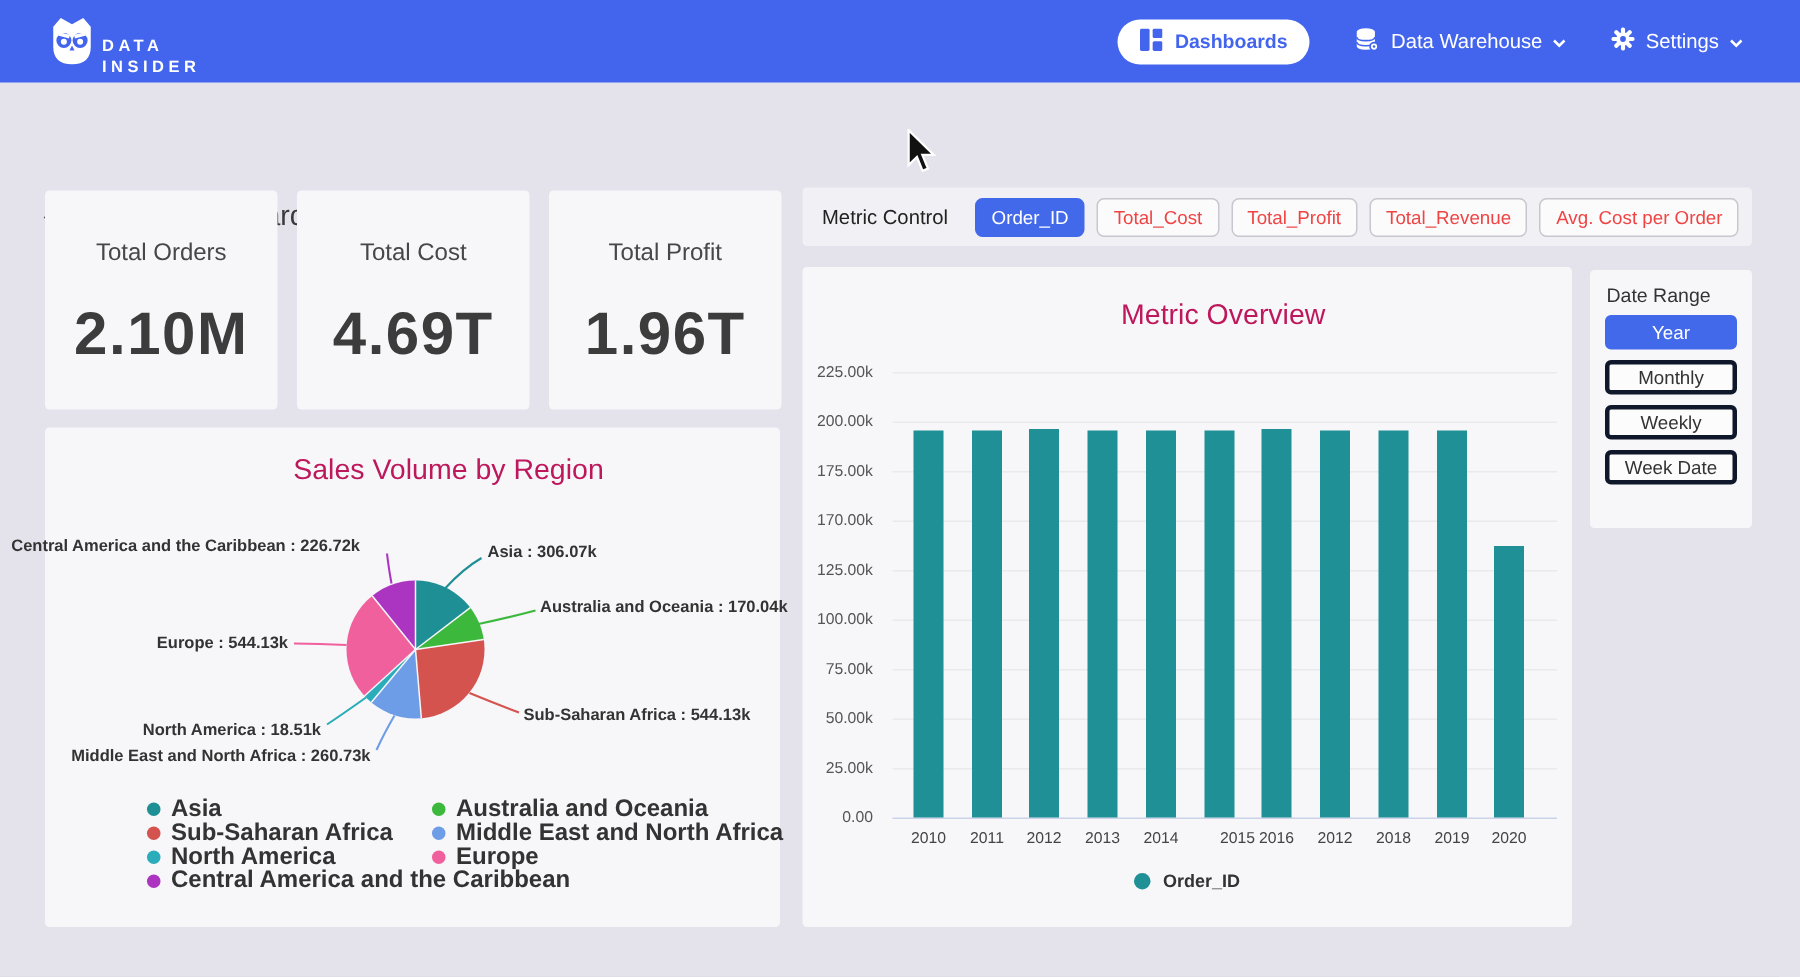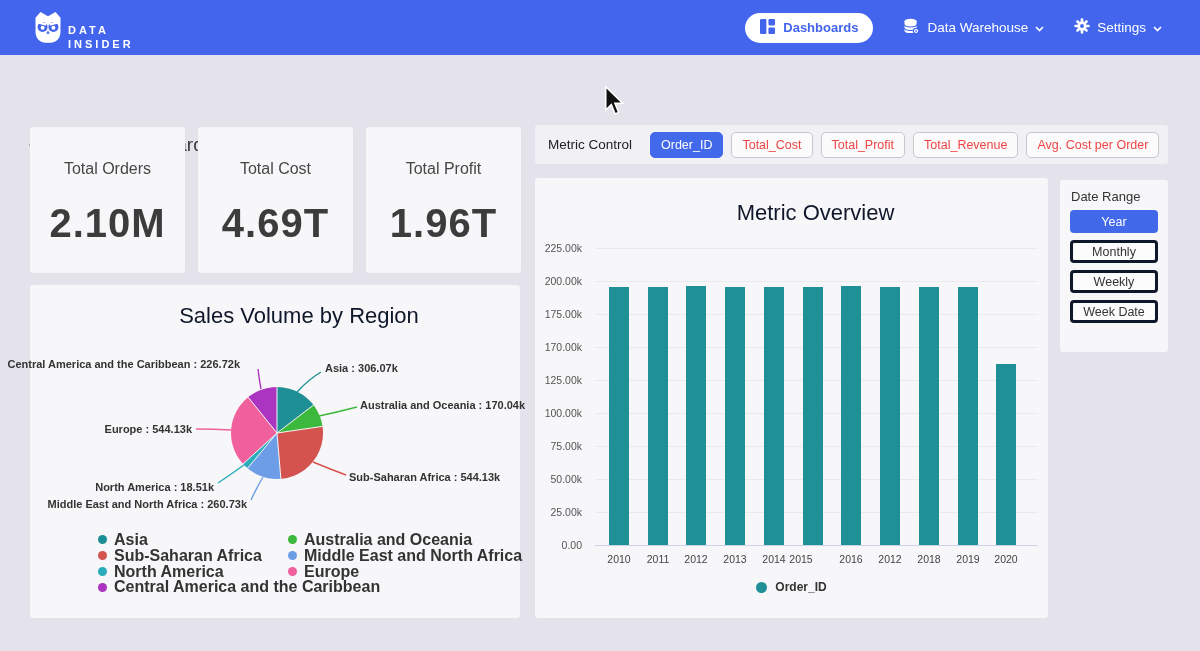--- a/index.html
+++ b/index.html
@@ -33,21 +33,21 @@
   
   .metric-strip { position:absolute; left:535px; top:125px; width:633px; height:39px; background:#f1f0f4; border-radius:3px;
                   display:flex; align-items:center; padding-left:13px; gap:8px; }
   .metric-label { font-size:13.5px; color:#222; margin-right:10px; }
   .chip-btn { font-size:12.5px; color:#ef4444; background:#fbfbfc; border:1px solid #c7c7ce; border-radius:5px;
               padding:5px 10px; cursor:pointer; font-family:inherit; }
   .chip-btn.selected { background:#4169ea; border-color:#4169ea; color:#fff; }
 
   
   .card { position:absolute; background:#f7f6f8; border-radius:3px; }
-  .card-title { position:absolute; width:100%; text-align:center; font-size:22px; color:#0f172a;padding-left:48px; }
+  .card-title { position:absolute; width:100%; text-align:center; font-size:19px; color:#be185d;padding-left:48px; }
 
   
   #pie-card { left:30px; top:285px; width:490px; height:333px; }
   #pie-disc { position:absolute; left:201px; top:102px; width:92px; height:92px; border-radius:50%; }
   .pie-label { position:absolute; font-size:11px; font-weight:bold; color:#333; white-space:nowrap; }
   #pie-lines { position:absolute; left:0; top:0; pointer-events:none; }
   .pie-legend-col { position:absolute; top:247px; }
   .legend-item { display:flex; align-items:center; gap:7px; height:15.8px; cursor:pointer; }
   .legend-dot { width:9px; height:9px; border-radius:50%; flex:none; }
   .legend-text { font-size:16px; font-weight:bold; color:#333; white-space:nowrap; }
@@ -323,21 +323,21 @@
         <div class="xtick" style="left: 64px; top: 375px;">2010</div>
         <div class="bar" style="left: 113px; top: 108.94px; height: 258.06px; background: rgb(31, 144, 150);"></div>
         <div class="xtick" style="left: 103px; top: 375px;">2011</div>
         <div class="bar" style="left: 151px; top: 107.884px; height: 259.116px; background: rgb(31, 144, 150);"></div>
         <div class="xtick" style="left: 141px; top: 375px;">2012</div>
         <div class="bar" style="left: 190px; top: 108.676px; height: 258.324px; background: rgb(31, 144, 150);"></div>
         <div class="xtick" style="left: 180px; top: 375px;">2013</div>
         <div class="bar" style="left: 229px; top: 109.072px; height: 257.928px; background: rgb(31, 144, 150);"></div>
         <div class="xtick" style="left: 219px; top: 375px;">2014</div>
         <div class="bar" style="left: 268px; top: 108.94px; height: 258.06px; background: rgb(31, 144, 150);"></div>
-        <div class="xtick" style="left: 246px; top: 375px;">2015</div>
+        <div class="xtick" style="left: 270px; top: 375px;">2015</div>
         <div class="bar" style="left: 306px; top: 108.148px; height: 258.852px; background: rgb(31, 144, 150);"></div>
         <div class="xtick" style="left: 296px; top: 375px;">2016</div>
         <div class="bar" style="left: 345px; top: 108.94px; height: 258.06px; background: rgb(31, 144, 150);"></div>
         <div class="xtick" style="left: 335px; top: 375px;">2012</div>
         <div class="bar" style="left: 384px; top: 109.072px; height: 257.928px; background: rgb(31, 144, 150);"></div>
         <div class="xtick" style="left: 374px; top: 375px;">2018</div>
         <div class="bar" style="left: 423px; top: 108.676px; height: 258.324px; background: rgb(31, 144, 150);"></div>
         <div class="xtick" style="left: 413px; top: 375px;">2019</div>
         <div class="bar" style="left: 461px; top: 185.5px; height: 181.5px; background: rgb(31, 144, 150);"></div>
         <div class="xtick" style="left: 451px; top: 375px;">2020</div>

